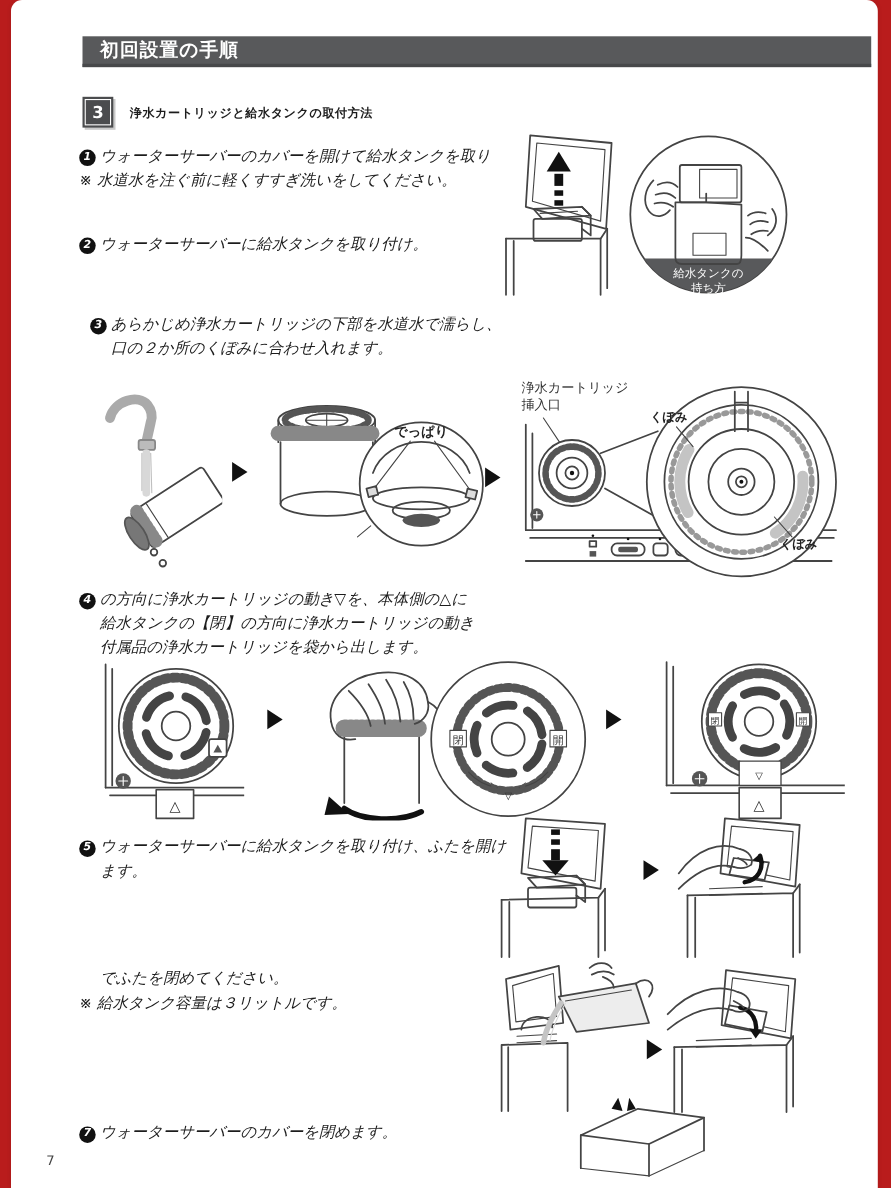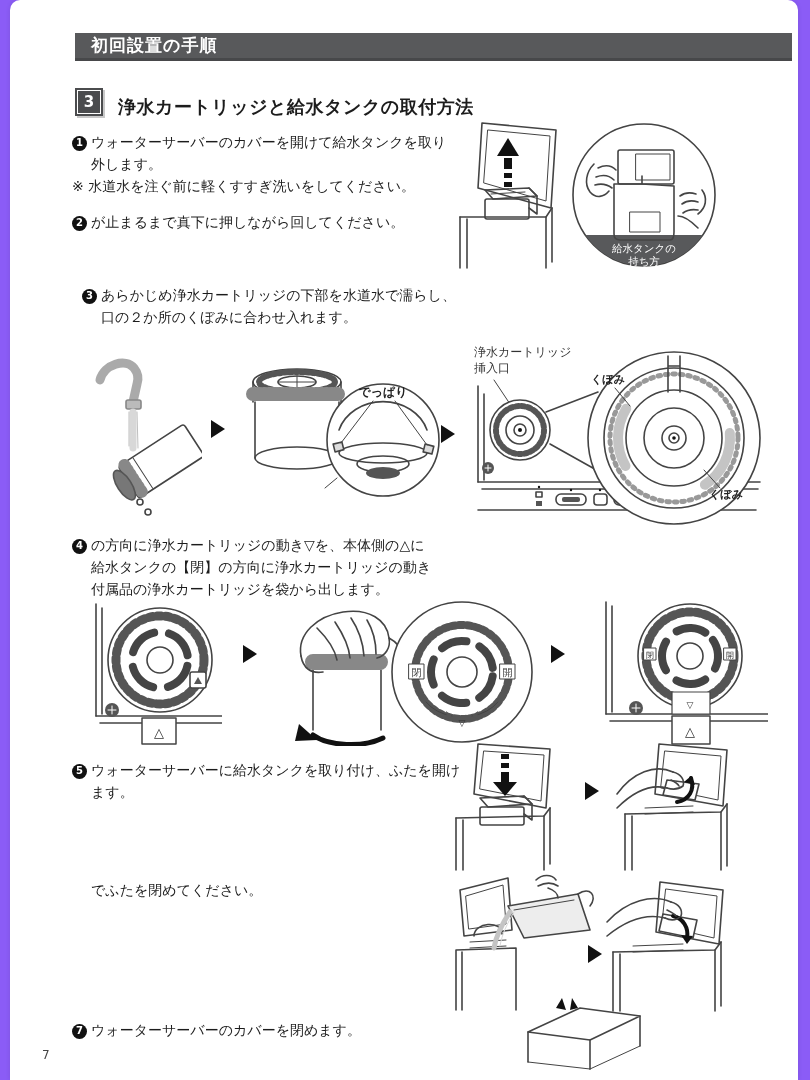--- a/index.html
+++ b/index.html
@@ -1,18 +1,18 @@
 <!DOCTYPE html>
 <html><head>
 <meta charset="utf-8">
 <style>
   html,body { margin:0; padding:0; }
   .canvas {
     position:relative; width:810px; height:1080px; overflow:hidden;
-    background:#8b5cf6; font-family:"DejaVu Sans","Liberation Sans",sans-serif;
+    background:#b91c1c; font-family:"DejaVu Sans","Liberation Sans",sans-serif;
     color:#1c1c1c;
   }
   .sheet {
     position:absolute; left:10px; top:0; width:788px; height:1080px;
     background:#ffffff; border-radius:10px 10px 0 0;
     box-shadow:0 0 5px rgba(0,0,0,.10);
   }
   .abs { position:absolute; }
   .header-bar {
     left:65px; top:33px; width:717px; height:28px;
@@ -22,23 +22,23 @@
   .header-bar .t { color:#fff; font-size:17px; font-weight:bold; letter-spacing:1px; }
   .step-box {
     left:65px; top:88px; width:28px; height:28px; background:#4b4c4e;
     box-shadow:2px 2px 0 #c9c9c9; display:flex; align-items:center; justify-content:center;
   }
   .step-box .inner {
     width:22px; height:22px; border:1.5px solid #fff;
     display:flex; align-items:center; justify-content:center;
     color:#fff; font-size:15px; font-weight:bold;
   }
-  .sec-title { left:108px; top:95px; font-size:18px; font-weight:bold; letter-spacing:.5px; }
+  .sec-title { left:108px; top:95px; font-size:11px; font-weight:bold; letter-spacing:.5px; }
   .step { width:430px; }
-  .step-line { font-size:14px; line-height:22px; white-space:nowrap; }
+  .step-line { font-size:14px; line-height:22px; white-space:nowrap;font-style:italic; }
   .step-line.cont { padding-left:19px; }
   .badge {
     display:inline-flex; width:15px; height:15px; border-radius:50%;
     background:#111; color:#fff; font-size:10px; font-weight:bold;
     align-items:center; justify-content:center; margin-right:4px; vertical-align:1px;
   }
   .pagenum { left:32px; top:1048px; font-size:12px; color:#444; }
   .tri {
     width:0; height:0; border-top:9px solid transparent;
     border-bottom:9px solid transparent; border-left:14px solid #111;
@@ -66,46 +66,46 @@
     <span class="t">初回設置の手順</span>
   </div>
 
   <div class="abs step-box">
     <div class="inner">3</div>
   </div>
   <div class="abs sec-title">浄水カートリッジと給水タンクの取付方法</div>
 
   <div class="abs step" style="left:62px;top:131px;">
     <div class="step-line"><span class="badge">1</span><span>ウォーターサーバーのカバーを開けて給水タンクを取り</span></div>
-    <div class="step-line cont">外します。</div>
     <div class="step-line">※ 水道水を注ぐ前に軽くすすぎ洗いをしてください。</div>
   </div>
 
   <div class="abs step" style="left:62px;top:211px;">
-    <div class="step-line"><span class="badge">2</span><span>が止まるまで真下に押しながら回してください。</span></div>
+    <div class="step-line"><span class="badge">2</span><span>ウォーターサーバーに給水タンクを取り付け。</span></div>
   </div>
 
   <div class="abs step" style="left:72px;top:284px;">
     <div class="step-line"><span class="badge">3</span><span>あらかじめ浄水カートリッジの下部を水道水で濡らし、</span></div>
     <div class="step-line cont">口の２か所のくぼみに合わせ入れます。</div>
   </div>
 
   <div class="abs step" style="left:62px;top:534px;">
     <div class="step-line"><span class="badge">4</span><span>の方向に浄水カートリッジの動き▽を、本体側の△に</span></div>
     <div class="step-line cont">給水タンクの【閉】の方向に浄水カートリッジの動き</div>
     <div class="step-line cont">付属品の浄水カートリッジを袋から出します。</div>
   </div>
 
   <div class="abs step" style="left:62px;top:759px;">
     <div class="step-line"><span class="badge">5</span><span>ウォーターサーバーに給水タンクを取り付け、ふたを開け</span></div>
     <div class="step-line cont">ます。</div>
   </div>
 
   <div class="abs step" style="left:62px;top:879px;">
     <div class="step-line cont">でふたを閉めてください。</div>
+    <div class="step-line">※ 給水タンク容量は３リットルです。</div>
   </div>
 
   <div class="abs step" style="left:62px;top:1019px;">
     <div class="step-line"><span class="badge">7</span><span>ウォーターサーバーのカバーを閉めます。</span></div>
   </div>
 
   <div class="abs pagenum">7</div>
 
   <div class="abs illus" style="left:445px;top:120px;width:110px;height:150px;">
     <svg width="110" height="150" viewBox="0 0 110 150">

